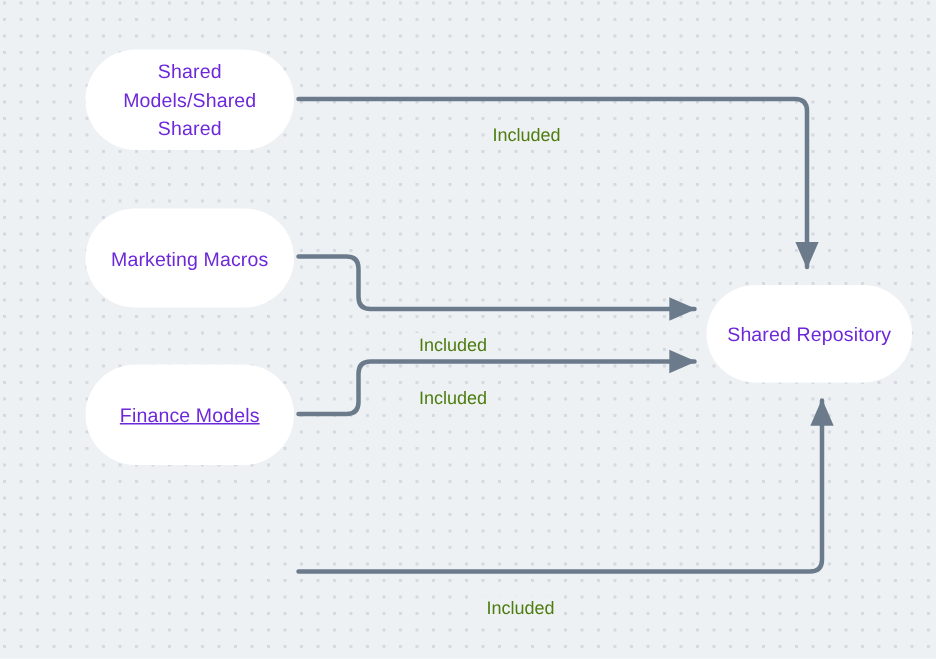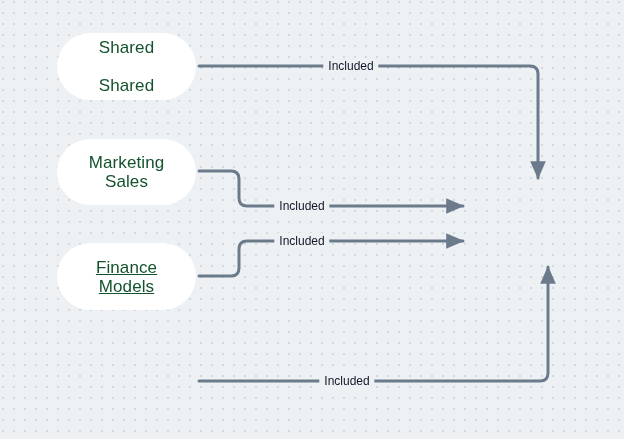--- a/index.html
+++ b/index.html
@@ -30,36 +30,37 @@
     height: 439px;
   }
   .node {
     position: absolute;
     background: #ffffff;
     border-radius: 999px;
     display: flex;
     align-items: center;
     justify-content: center;
     text-align: center;
-    color: #14532d;
-    font-size: 17px;
+    color: #6d28d9;
+    font-size: 13px;
     line-height: 19px;
     letter-spacing: 0.1px;
     box-sizing: border-box;
     padding: 4px 10px;
   }
   .edge-label {
     position: absolute;
     transform: translate(-50%, -50%);
     background: #eef1f4;
-    color: #0f172a;
+    color: #4d7c0f;
     font-size: 12px;
     line-height: 14px;
     padding: 1px 5px;
     white-space: nowrap;
+    margin-top: 24px;
   }
 </style>
 </head>
 <body>
 
 <div id="canvas">
 
   <svg id="edges" viewBox="0 0 624 439" xmlns="http://www.w3.org/2000/svg">
     <defs>
       <marker id="arrow" markerWidth="7" markerHeight="7" refX="5.6" refY="3" orient="auto" markerUnits="strokeWidth">
@@ -72,33 +73,36 @@
     <path d="M199,171 H231 Q239,171 239,179 V198 Q239,206 247,206 H463" fill="none" stroke="#6b7b8c" stroke-width="3" stroke-linecap="round" marker-end="url(#arrow)"></path>
 
     <path d="M199,276 H231 Q239,276 239,268 V249 Q239,241 247,241 H463" fill="none" stroke="#6b7b8c" stroke-width="3" stroke-linecap="round" marker-end="url(#arrow)"></path>
 
     <path d="M199,381 H540 Q548,381 548,373 V267" fill="none" stroke="#6b7b8c" stroke-width="3" stroke-linecap="round" marker-end="url(#arrow)"></path>
   </svg>
 
   <div class="node" style="left:57px; top:33px; width:139px; height:67px;">
     <span>
       <span>Shared</span><br>
-      <br>
+      <span>Models/Shared</span><br>
       <span>Shared</span>
     </span>
   </div>
 
   <div class="node" style="left:57px; top:139px; width:139px; height:66px;">
-    <span>Marketing Sales</span>
+    <span>Marketing Macros</span>
   </div>
 
   <div class="node" style="left:57px; top:243px; width:139px; height:67px;text-decoration:underline;">
     <span>Finance Models</span>
   </div>
 
 
+  <div class="node" style="left:471px; top:190px; width:137px; height:65px;">
+    <span>Shared Repository</span>
+  </div>
 
   <div class="edge-label" style="left:351px; top:66px;">Included</div>
   <div class="edge-label" style="left:302px; top:206px;">Included</div>
   <div class="edge-label" style="left:302px; top:241px;">Included</div>
   <div class="edge-label" style="left:347px; top:381px;">Included</div>
 
 </div>
 
 </body></html>

